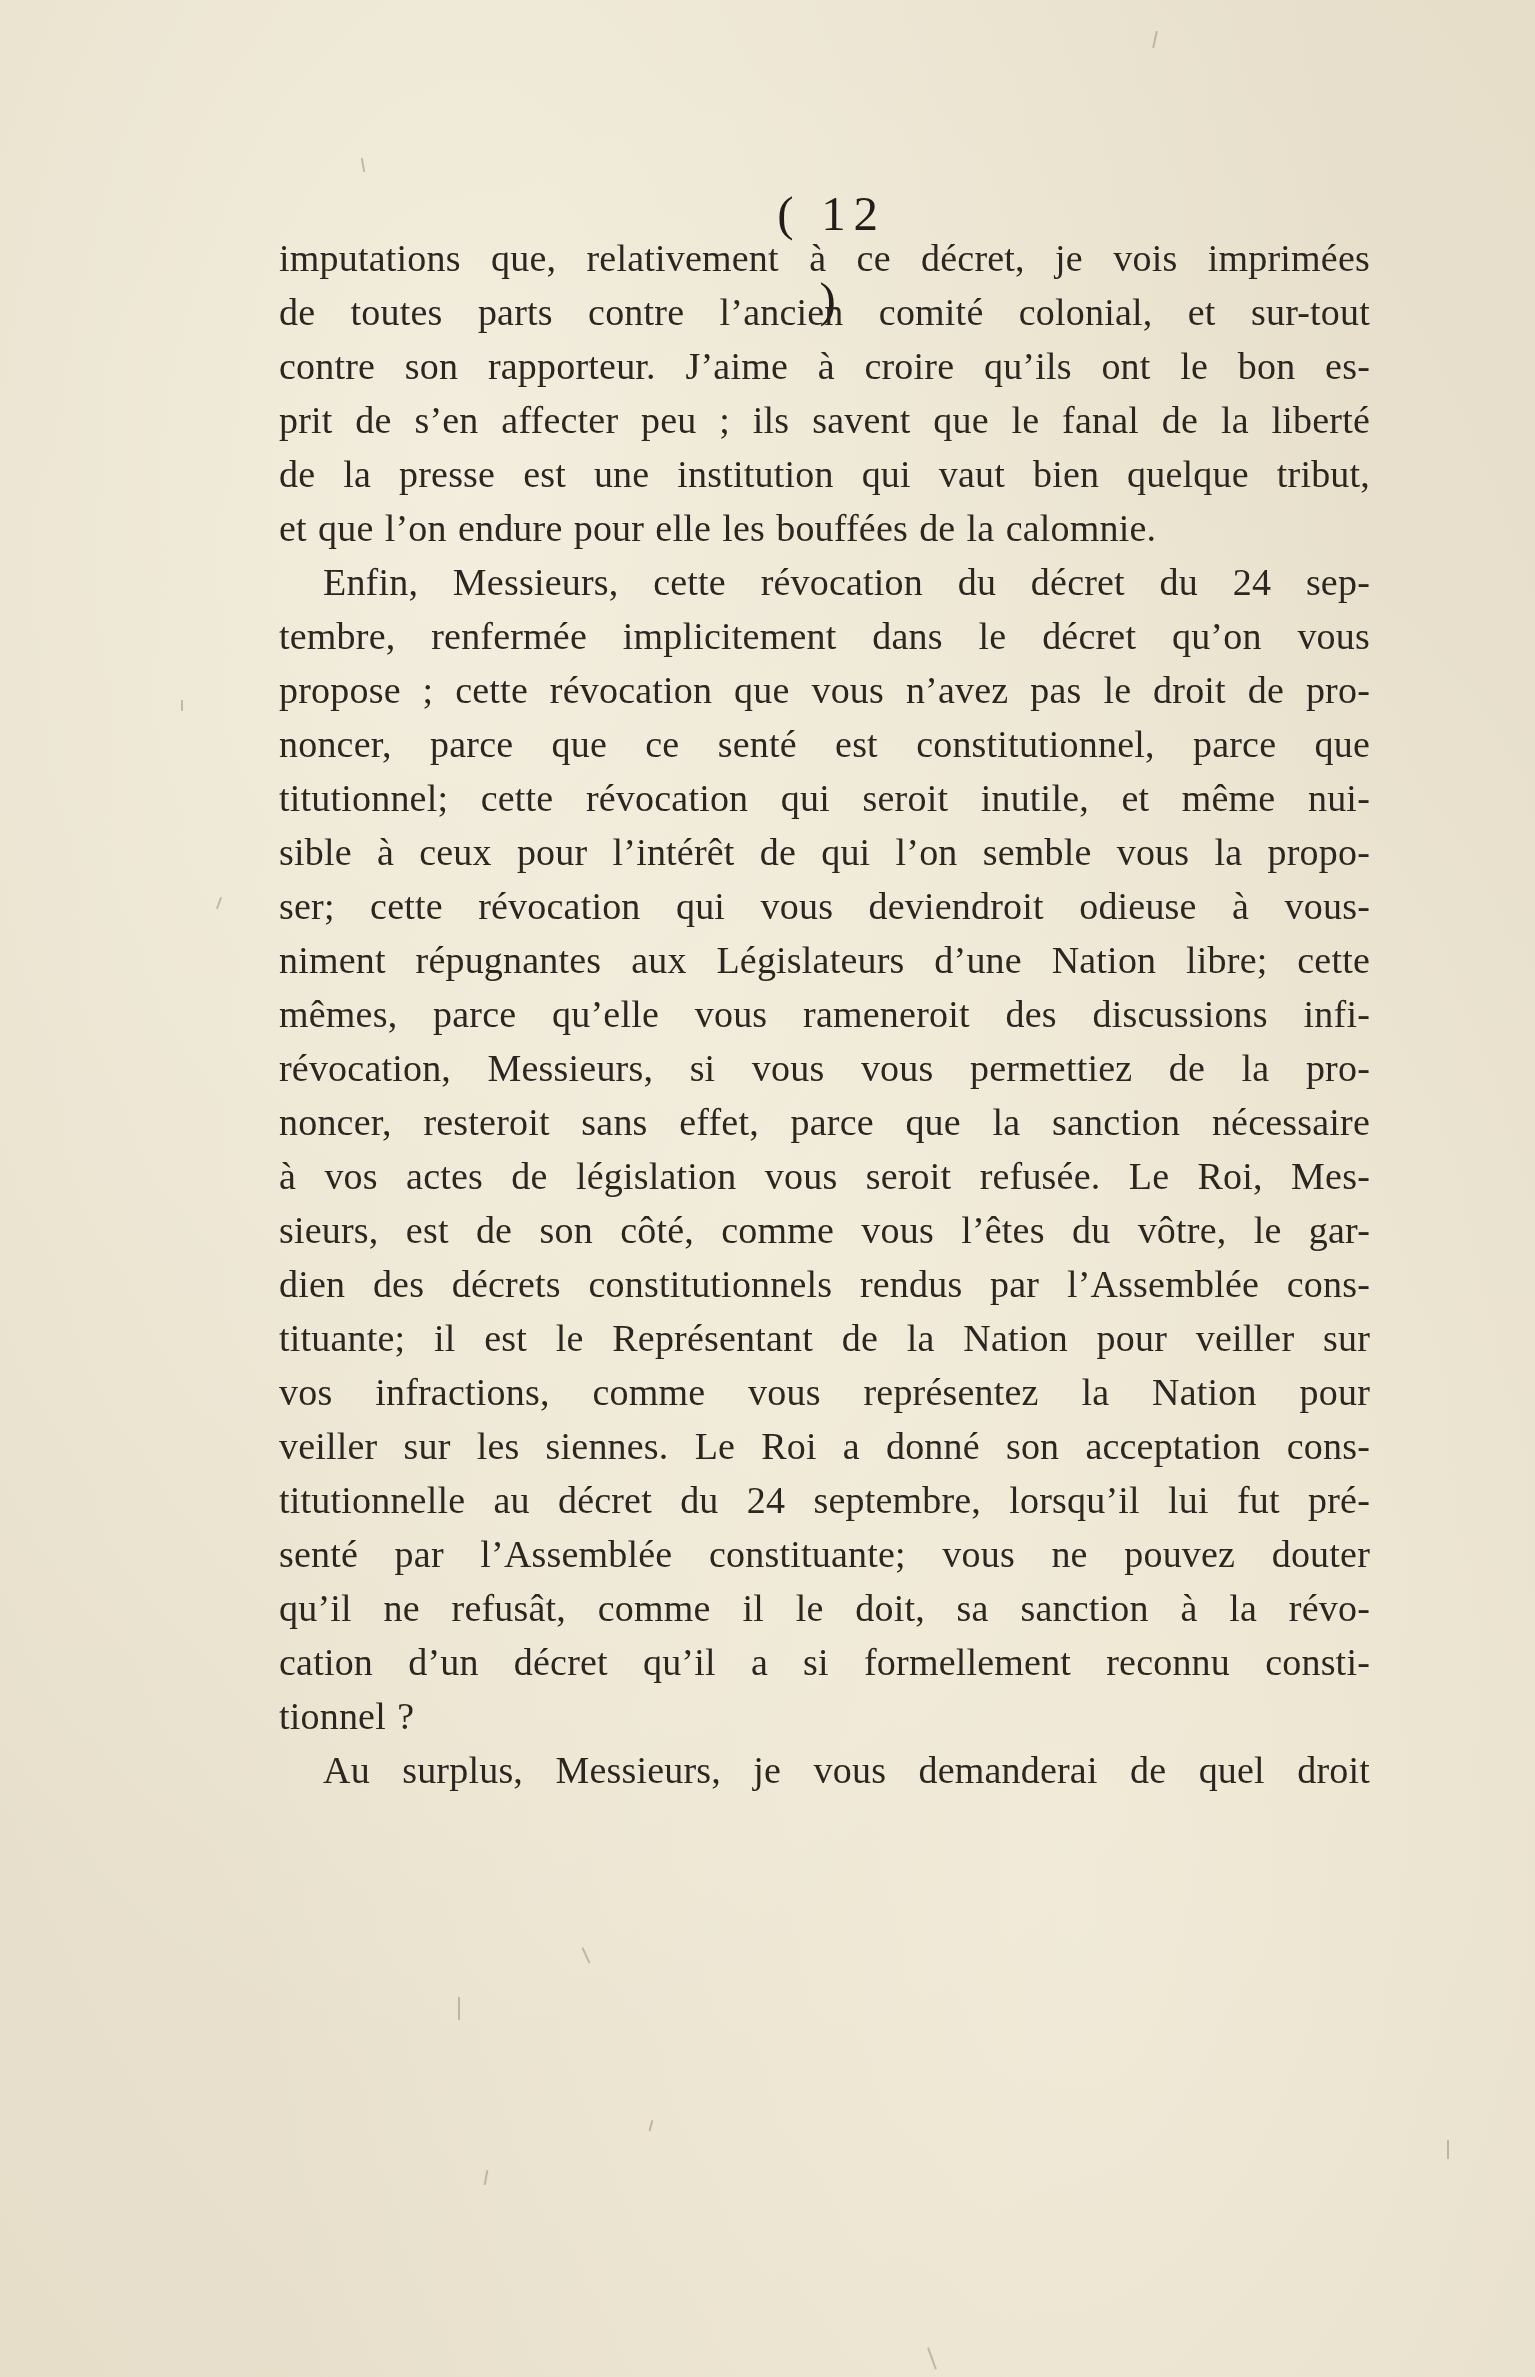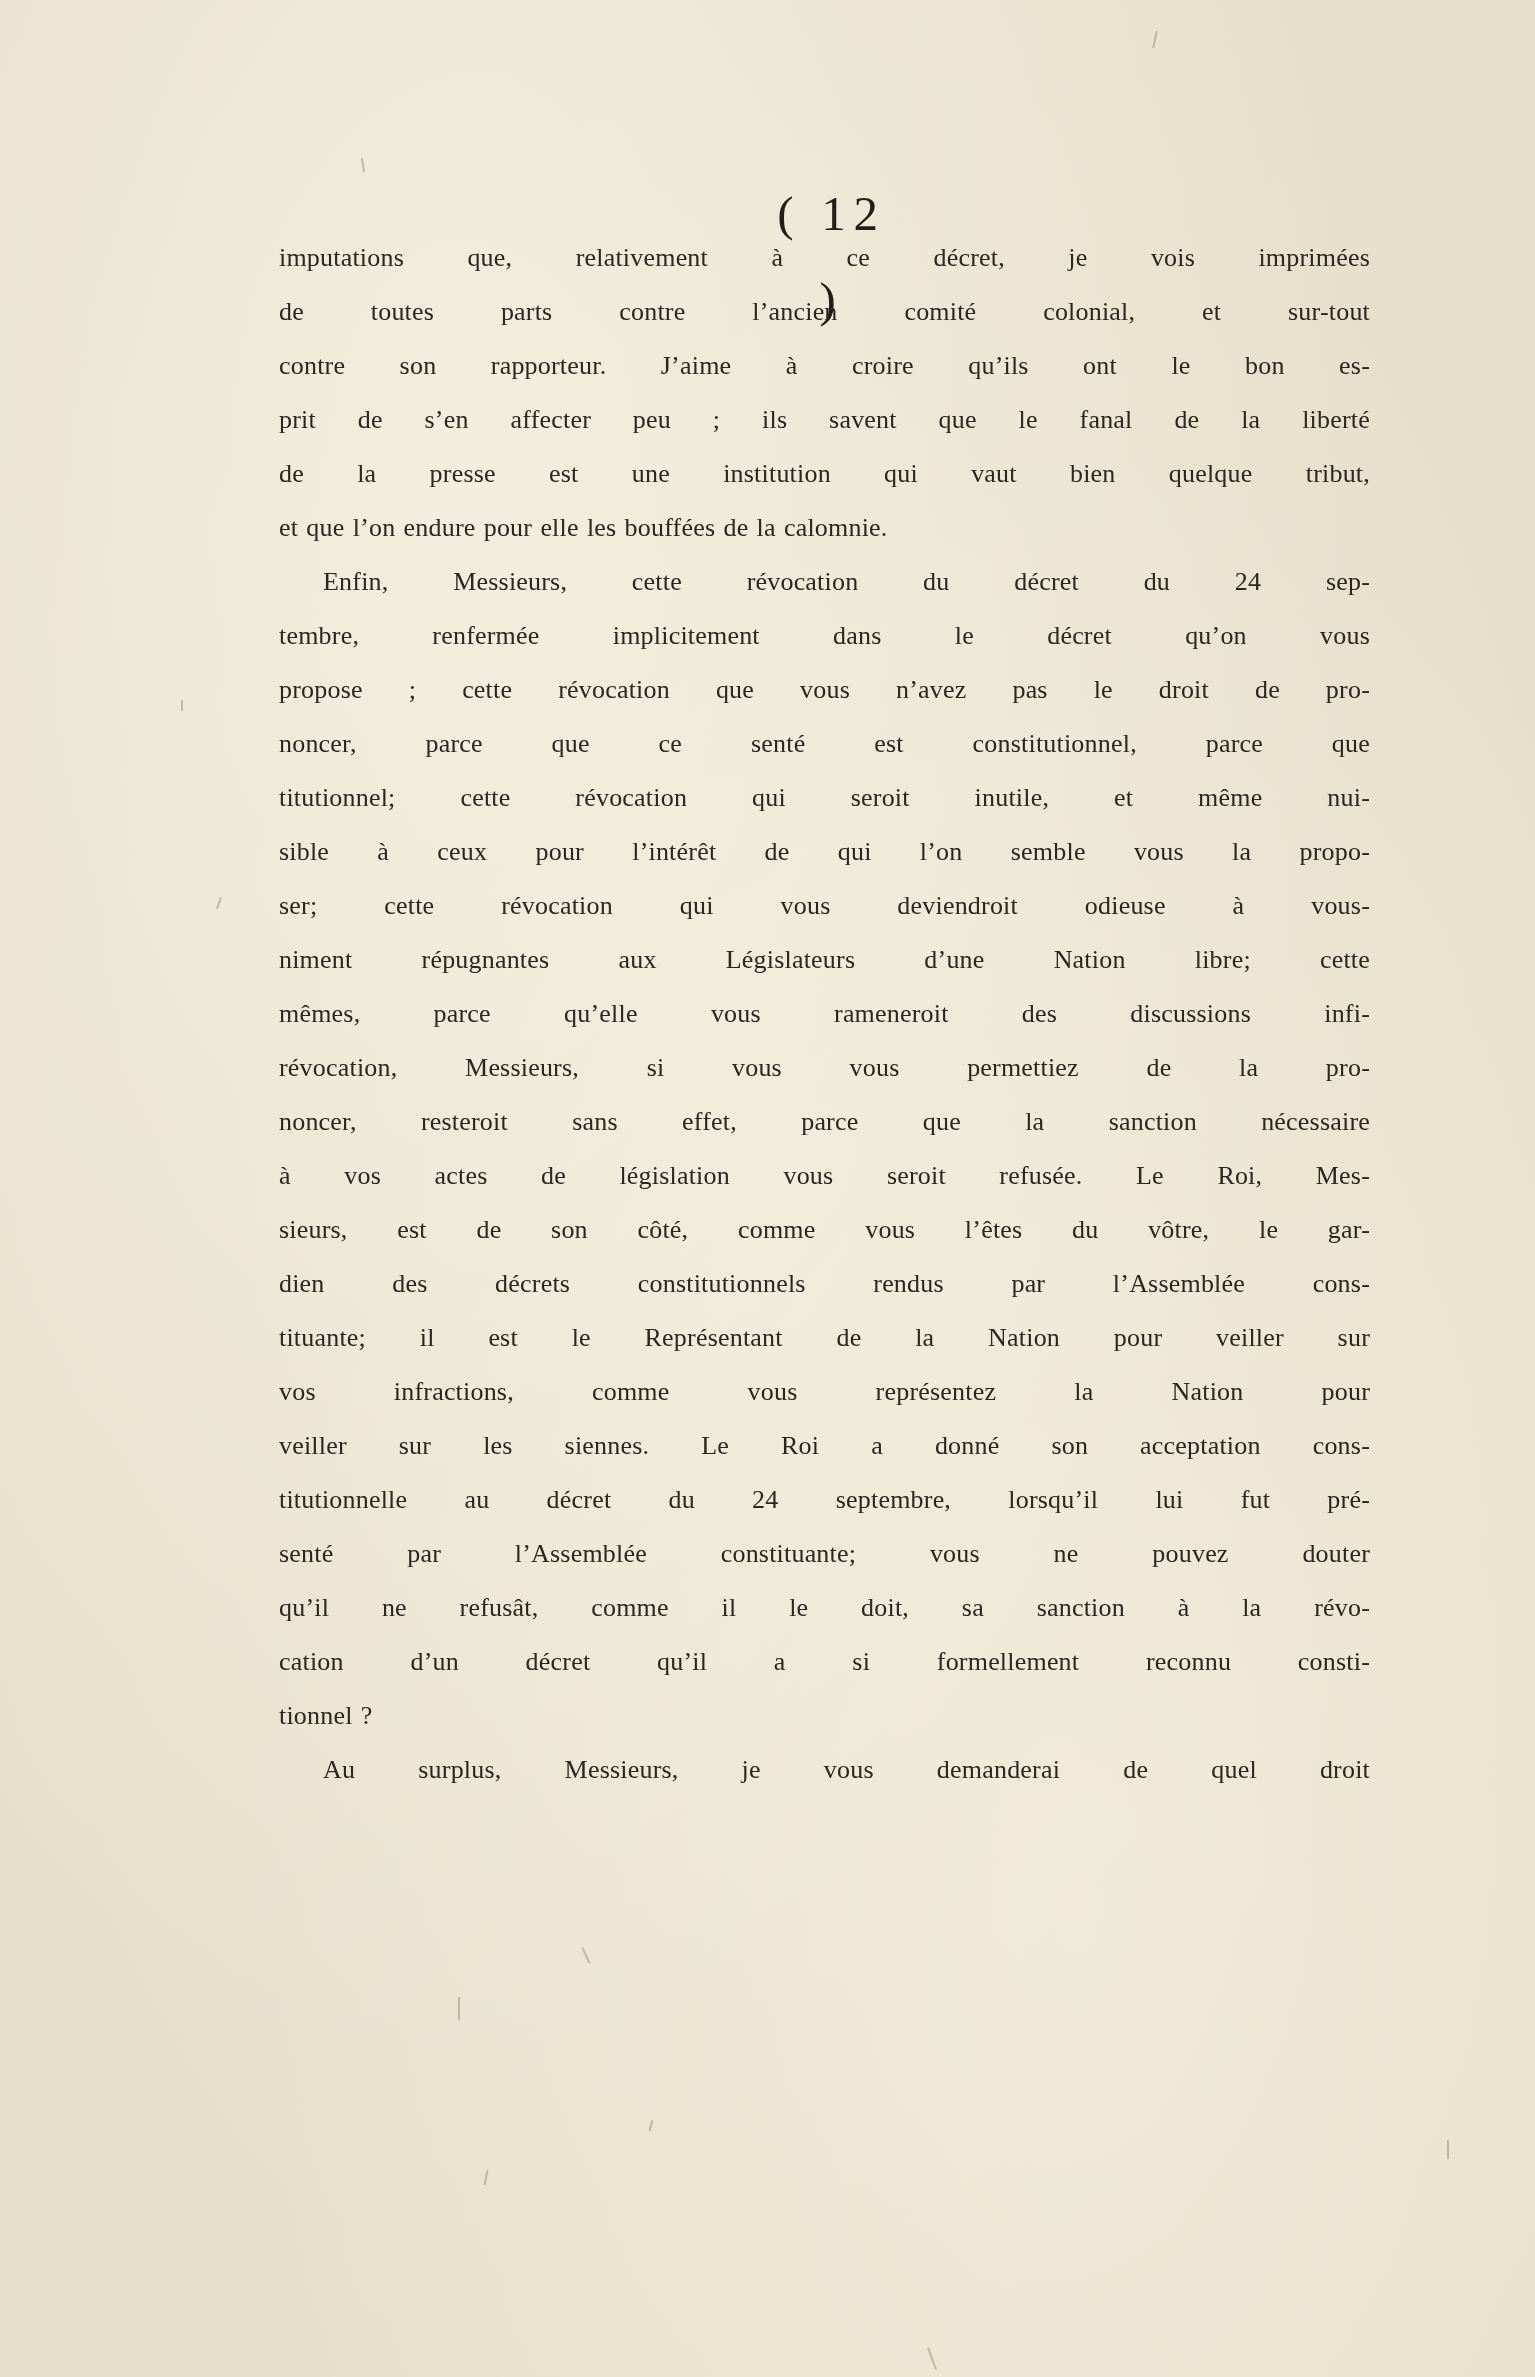--- a/index.html
+++ b/index.html
@@ -15,21 +15,21 @@
   }
   .page { position: absolute; left: 0; top: 0; width: 1535px; height: 2377px; }
   .page-number {
     position: absolute; left: 762px; top: 171px; width: 139px; height: 62px;
     text-align: center; font-size: 49px; line-height: 86px; letter-spacing: 7.7px;
     color: #221d18;
   }
   .text-block { position: absolute; left: 279px; top: 231px; width: 1091px; }
   .line {
     display: block; height: 54px; line-height: 54px;
-    font-size: 26px; white-space: nowrap;
+    font-size: 38px; white-space: nowrap;
     text-align: justify; text-align-last: justify;
     letter-spacing: 0.2px; word-spacing: 1.5px;
   }
   .line.last { text-align: right; text-align-last: left; }
   .line.indent { padding-left: 44px; }
   .fleck { position: absolute; background: rgba(110,95,70,0.35); width: 1.5px; }
 </style>
 </head>
 <body>
 

